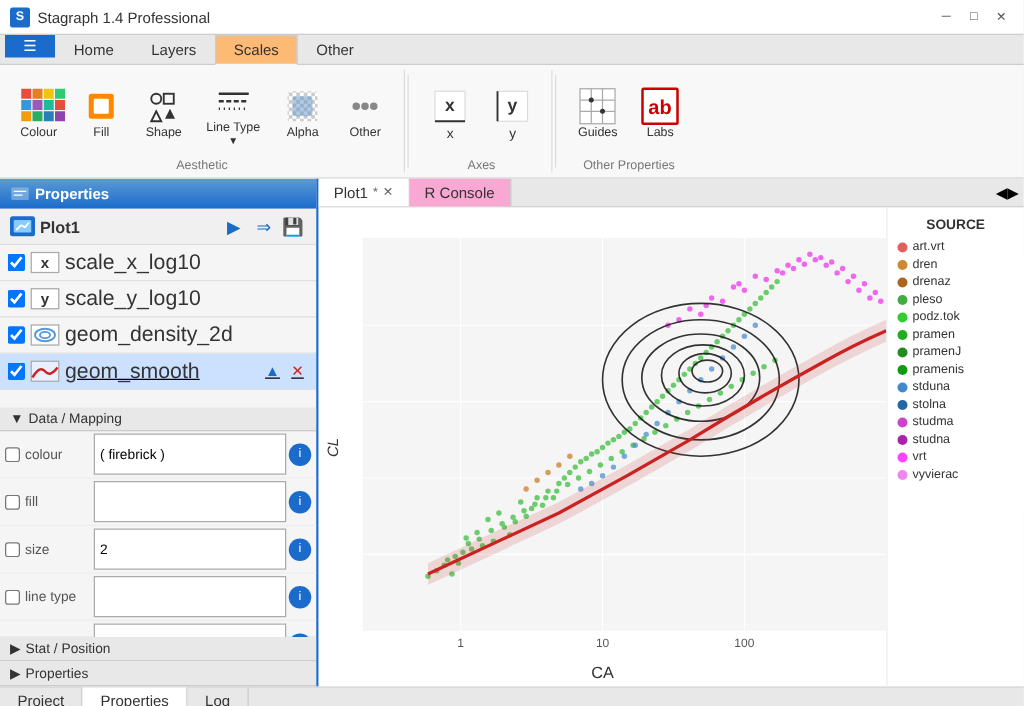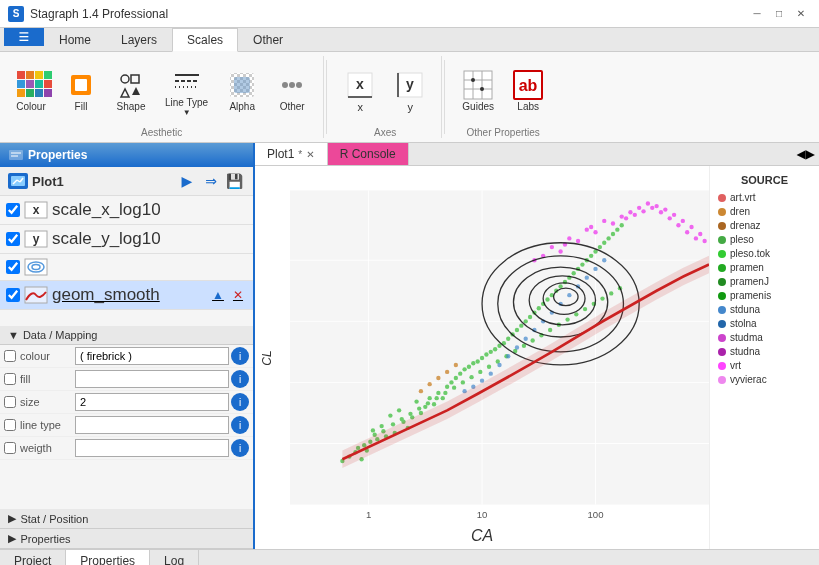--- a/index.html
+++ b/index.html
@@ -42,21 +42,21 @@
     .ribbon-tab {
       padding: 4px 14px;
       font-size: 12px;
       cursor: pointer;
       border: 1px solid transparent;
       border-bottom: none;
       background: transparent;
       color: #333;
     }
     .ribbon-tab.active {
-      background: #ffffff;
+      background: #fdba74;
       border-color: #ccc;
       border-bottom: 1px solid #f8f8f8;
       margin-bottom: -1px;
     }
     .ribbon-content {
       display: flex;
       align-items: stretch;
       padding: 4px 0;
       min-height: 90px;
     }
@@ -182,21 +182,21 @@
     .mapping-row {
       display: flex;
       align-items: center;
       border-bottom: 1px solid #eee;
       padding: 2px 4px;
     }
     .mapping-row input[type="checkbox"] { width: 12px; height: 12px; margin-right: 4px; }
     .mapping-key { width: 55px; color: #555; font-size: 11px; }
     .mapping-val {
       flex: 1;
-      height: 18px;
+      height: 33px;
       border: 1px solid #aaa;
       padding: 0 4px;
       font-size: 11px;
       background: white;
     }
     .mapping-info {
       width: 18px; height: 18px;
       background: #1a6bcc; color: white;
       border-radius: 50%; font-size: 10px;
       display: flex; align-items: center; justify-content: center;
@@ -221,21 +221,21 @@
       display: flex;
       background: #e8e8e8;
       border-bottom: 1px solid #ccc;
       align-items: center;
     }
     .plot-tab {
       padding: 4px 12px;
       font-size: 12px;
       cursor: pointer;
       border-right: 1px solid #ccc;
-      background: #ec4899;
+      background: #f9a8d4;
       color: #333;
       display: flex; align-items: center; gap: 4px;
     }
     .plot-tab.active { background: #fff; }
     .plot-tab .close-btn { font-size: 10px; color: #666; cursor: pointer; }
     .plot-tab .modified { font-size: 10px; color: #666; }
     .plot-area-content {
       flex: 1;
       display: flex;
       position: relative;
@@ -313,23 +313,22 @@
       transform: translateY(-50%) rotate(-90deg);
       font-size: 12px;
       color: #333;
       font-style: italic;
     }
     .axis-label-x {
       position: absolute;
       bottom: 4px;
       left: 50%;
       transform: translateX(-50%);
-      font-size: 16px;
+      font-size: 13px;
       color: #333;
-      font-style: italic;
     }
 
     
     .ribbon-separator { width: 1px; background: #ddd; margin: 4px 2px; align-self: stretch; }
   </style>
 </head>
 <body>
 
 <div class="title-bar">
   <div class="app-icon">
@@ -554,20 +553,21 @@
         <span class="layer-name">scale_y_log10</span>
       </div>
 
       <div class="layer-item">
         <input type="checkbox" class="layer-checkbox" checked="" style="">
         <svg width="24" height="18" viewBox="0 0 24 18">
           <rect x="1" y="1" width="22" height="16" fill="white" stroke="#aaa" stroke-width="1"></rect>
           <ellipse cx="12" cy="9" rx="8" ry="5" fill="none" stroke="#5599dd" stroke-width="1.5"></ellipse>
           <ellipse cx="12" cy="9" rx="4" ry="2.5" fill="none" stroke="#5599dd" stroke-width="1.5"></ellipse>
         </svg>
+        <span class="layer-name">geom_density_2d</span>
       </div>
 
       <div class="layer-item selected">
         <input type="checkbox" class="layer-checkbox" checked="" style="">
         <svg width="24" height="18" viewBox="0 0 24 18">
           <rect x="1" y="1" width="22" height="16" fill="#e8f0ff" stroke="#aaa" stroke-width="1"></rect>
           <path d="M 2,14 Q 8,4 12,9 Q 16,14 22,6" fill="none" stroke="#cc2222" stroke-width="2"></path>
         </svg>
         <span class="layer-name">geom_smooth</span>
         <div class="layer-actions">
@@ -854,21 +854,21 @@
             <div class="legend-item">
               <div class="legend-dot" style="background:#aa6622;"></div>
               <span class="legend-label">drenaz</span>
             </div>
             <div class="legend-item">
               <div class="legend-dot" style="background:#44aa44;"></div>
               <span class="legend-label">pleso</span>
             </div>
             <div class="legend-item">
               <div class="legend-dot" style="background:#33cc33;"></div>
-              <span class="legend-label">pleso.tok</span>
+              <span class="legend-label">podz.tok</span>
             </div>
             <div class="legend-item">
               <div class="legend-dot" style="background:#22aa22;"></div>
               <span class="legend-label">pramen</span>
             </div>
             <div class="legend-item">
               <div class="legend-dot" style="background:#228b22;"></div>
               <span class="legend-label">pramenJ</span>
             </div>
             <div class="legend-item">

